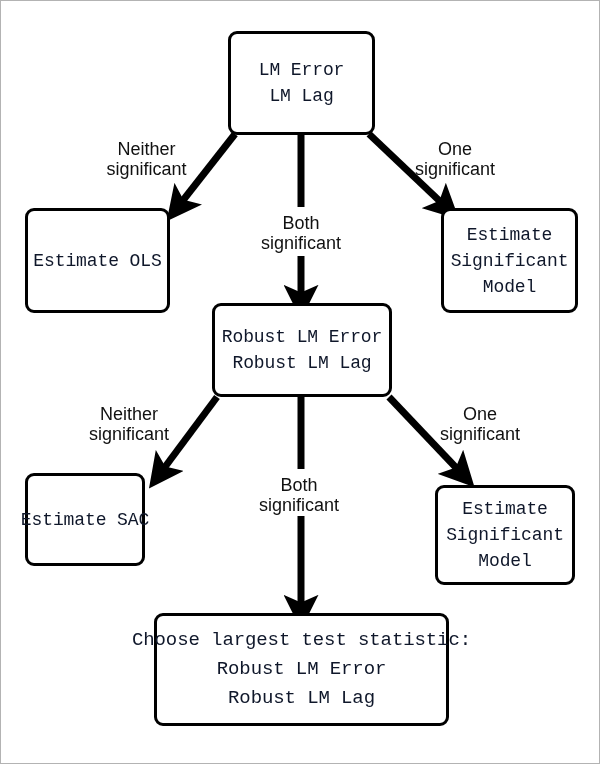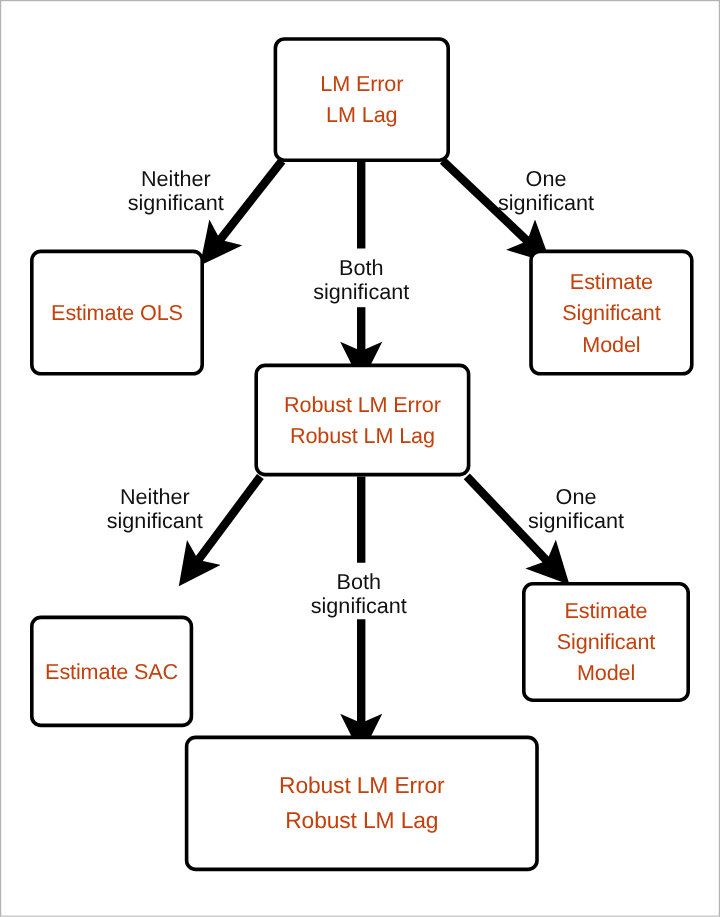--- a/index.html
+++ b/index.html
@@ -30,21 +30,22 @@
     justify-content: center;
     text-align: center;
     z-index: 3;
   }
   .node .line {
     display: block;
     white-space: nowrap;
     font-size: 18px;
     line-height: 26px;
     letter-spacing: -0.1px;
-    color: #c2410c;
+    color: #0f172a;
+    font-family: Liberation Mono, monospace;
   }
   .node.big .line {
     font-size: 19px;
     line-height: 29px;
   }
   .edge-label {
     position: absolute;
     text-align: center;
     font-size: 18px;
     line-height: 20px;
@@ -104,31 +105,32 @@
     <span class="line">Estimate</span>
     <span class="line">Significant</span>
     <span class="line">Model</span>
   </div>
 
   <div class="node" style="left:211px; top:302px; width:180px; height:94px;">
     <span class="line">Robust LM Error</span>
     <span class="line">Robust LM Lag</span>
   </div>
 
-  <div class="node" style="left:24px; top:512px; width:136px; height:93px;">
+  <div class="node" style="left:24px; top:472px; width:120px; height:93px;">
     <span class="line">Estimate SAC</span>
   </div>
 
   <div class="node" style="left:434px; top:484px; width:140px; height:100px;">
     <span class="line">Estimate</span>
     <span class="line">Significant</span>
     <span class="line">Model</span>
   </div>
 
   <div class="node big" style="left:153px; top:612px; width:295px; height:113px;">
+    <span class="line">Choose largest test statistic:</span>
     <span class="line">Robust LM Error</span>
     <span class="line">Robust LM Lag</span>
   </div>
 
   <div class="edge-label" style="left:88px; top:138px; width:115px;">
     <div>Neither</div>
     <div>significant</div>
   </div>
 
   <div class="edge-label" style="left:242px; top:212px; width:116px;">

